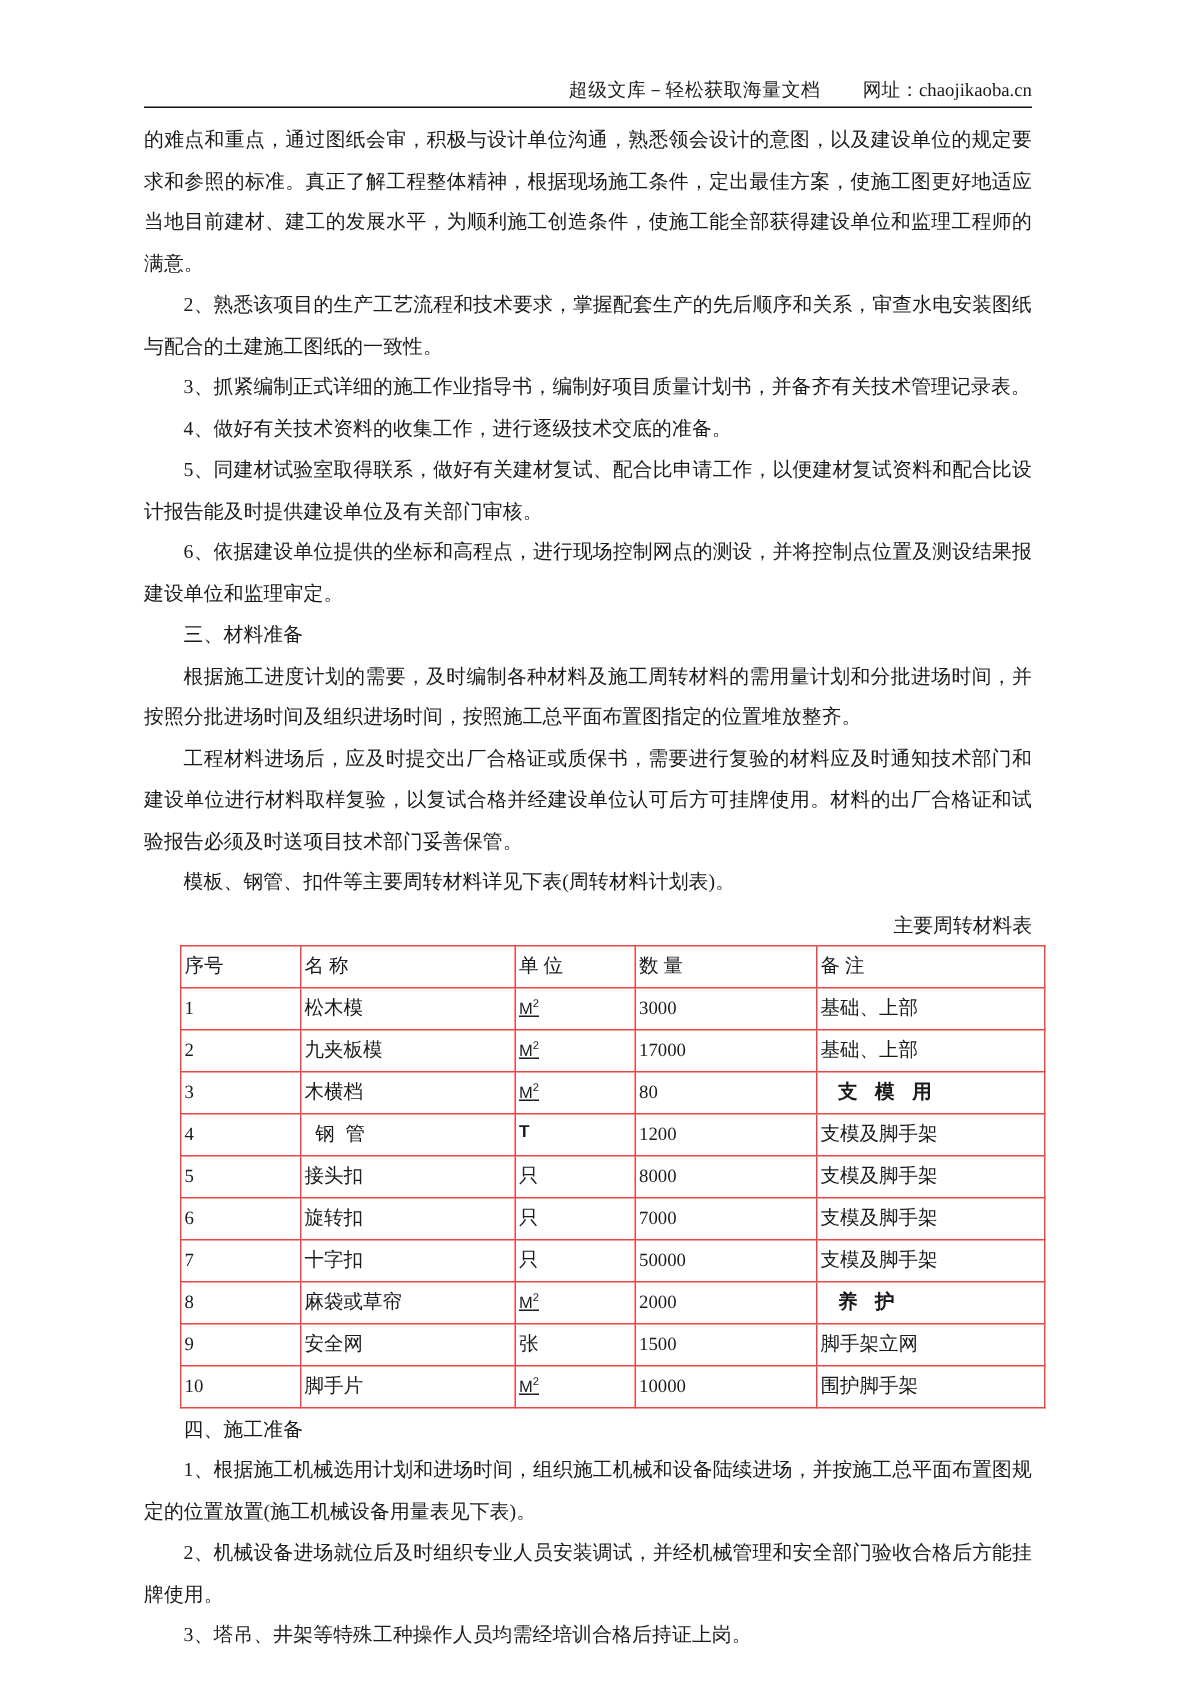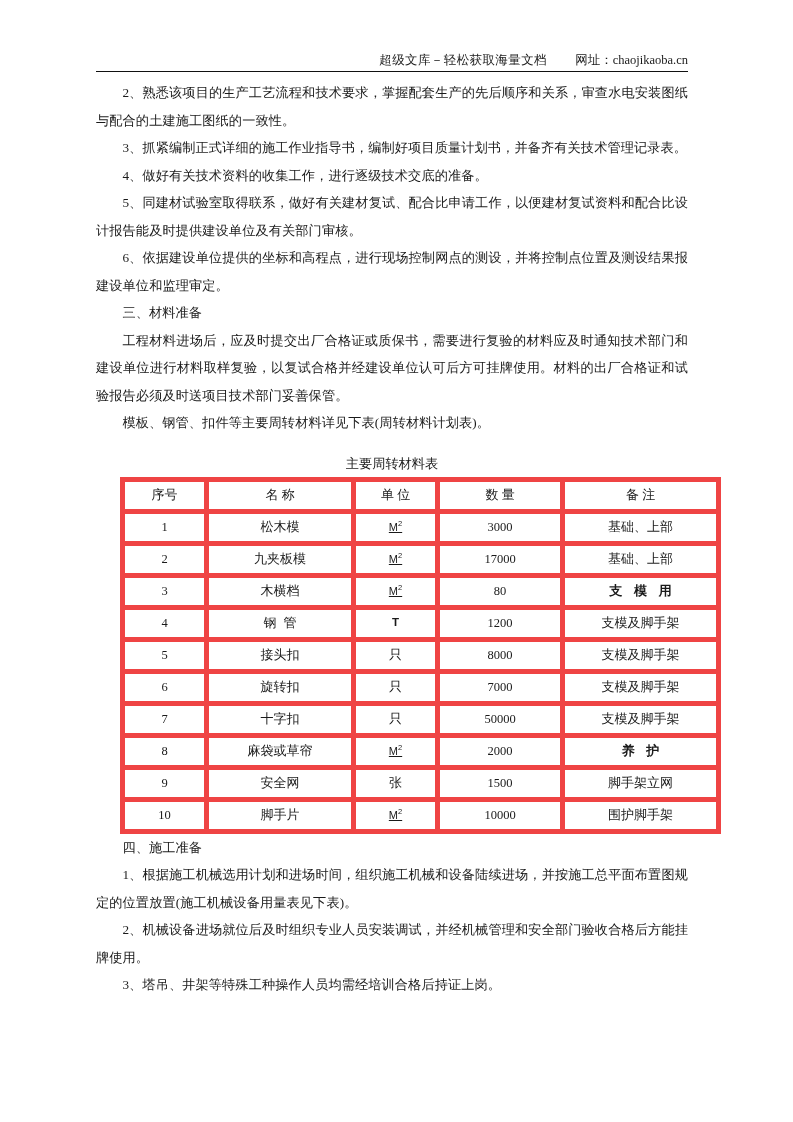--- a/index.html
+++ b/index.html
@@ -56,35 +56,35 @@
     font-size: 13.2px;
     line-height: 27.5px;
     text-align: justify;
     text-justify: inter-ideograph;
     letter-spacing: 0.1px;
   }
   p.ind { text-indent: 2em; }
 
   
   .tbl-cap {
-    margin: 16px 0 2px 0;
-    text-align: center;
+    margin: 4px 0 2px 0;
+    text-align: right;
     font-size: 13.2px;
     line-height: 22px;
   }
 
   
   table.doc {
     border-collapse: collapse;
     font-size: 13px;
     table-layout: fixed;
   }
   table.doc td {
-    border: 5px solid #ef4444;
-    text-align: center;
+    border: 1px solid #ef4444;
+    text-align: left;
     vertical-align: middle;
     padding: 0 2px;
     line-height: 1.15;
   }
   
   #tbl-main {
     width: 551px;
     margin-left: 24px;
   }
   #tbl-main td { height: 27px; }
@@ -113,26 +113,28 @@
 <div class="page">
   <div class="content">
 
     <div class="rh">
       <span class="rh-title">超级文库－轻松获取海量文档</span>
       <span class="rh-gap"></span>
       <span>网址：</span><span class="rh-url">chaojikaoba.cn</span>
     </div>
     <hr class="rule">
 
+    <p class="par">的难点和重点，通过图纸会审，积极与设计单位沟通，熟悉领会设计的意图，以及建设单位的规定要求和参照的标准。真正了解工程整体精神，根据现场施工条件，定出最佳方案，使施工图更好地适应当地目前建材、建工的发展水平，为顺利施工创造条件，使施工能全部获得建设单位和监理工程师的满意。</p>
     <p class="par ind">2、熟悉该项目的生产工艺流程和技术要求，掌握配套生产的先后顺序和关系，审查水电安装图纸与配合的土建施工图纸的一致性。</p>
     <p class="par ind">3、抓紧编制正式详细的施工作业指导书，编制好项目质量计划书，并备齐有关技术管理记录表。</p>
     <p class="par ind">4、做好有关技术资料的收集工作，进行逐级技术交底的准备。</p>
     <p class="par ind">5、同建材试验室取得联系，做好有关建材复试、配合比申请工作，以便建材复试资料和配合比设计报告能及时提供建设单位及有关部门审核。</p>
     <p class="par ind">6、依据建设单位提供的坐标和高程点，进行现场控制网点的测设，并将控制点位置及测设结果报建设单位和监理审定。</p>
     <p class="par ind">三、材料准备</p>
+    <p class="par ind">根据施工进度计划的需要，及时编制各种材料及施工周转材料的需用量计划和分批进场时间，并按照分批进场时间及组织进场时间，按照施工总平面布置图指定的位置堆放整齐。</p>
     <p class="par ind">工程材料进场后，应及时提交出厂合格证或质保书，需要进行复验的材料应及时通知技术部门和建设单位进行材料取样复验，以复试合格并经建设单位认可后方可挂牌使用。材料的出厂合格证和试验报告必须及时送项目技术部门妥善保管。</p>
     <p class="par ind">模板、钢管、扣件等主要周转材料详见下表(周转材料计划表)。</p>
 
     <div class="tbl-cap">主要周转材料表</div>
 
     <table class="doc" id="tbl-main">
       <tbody>
         <tr class="hdr">
           <td class="c0">序号</td>
           <td class="c1 sp2">名 称</td>

